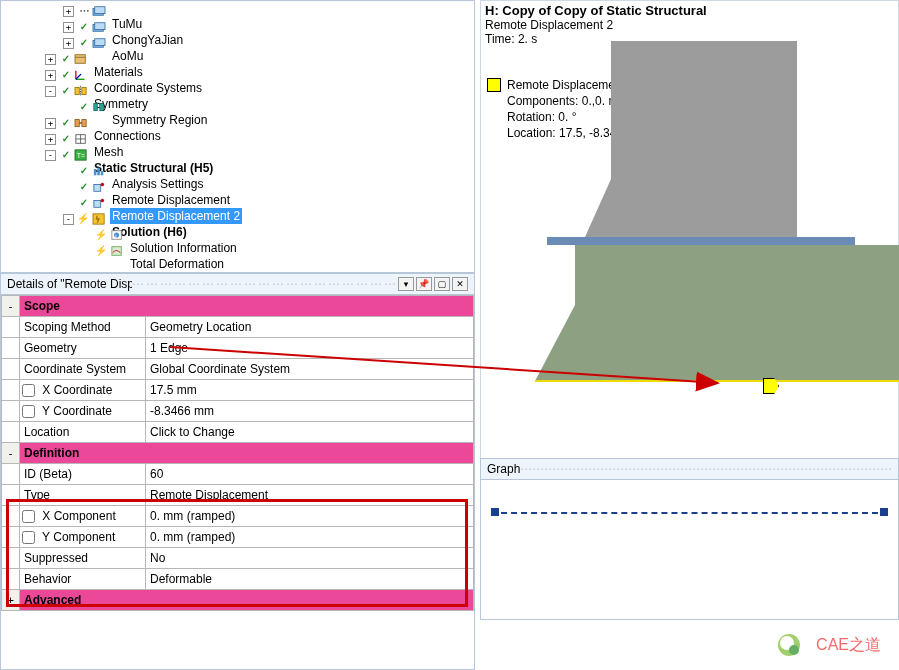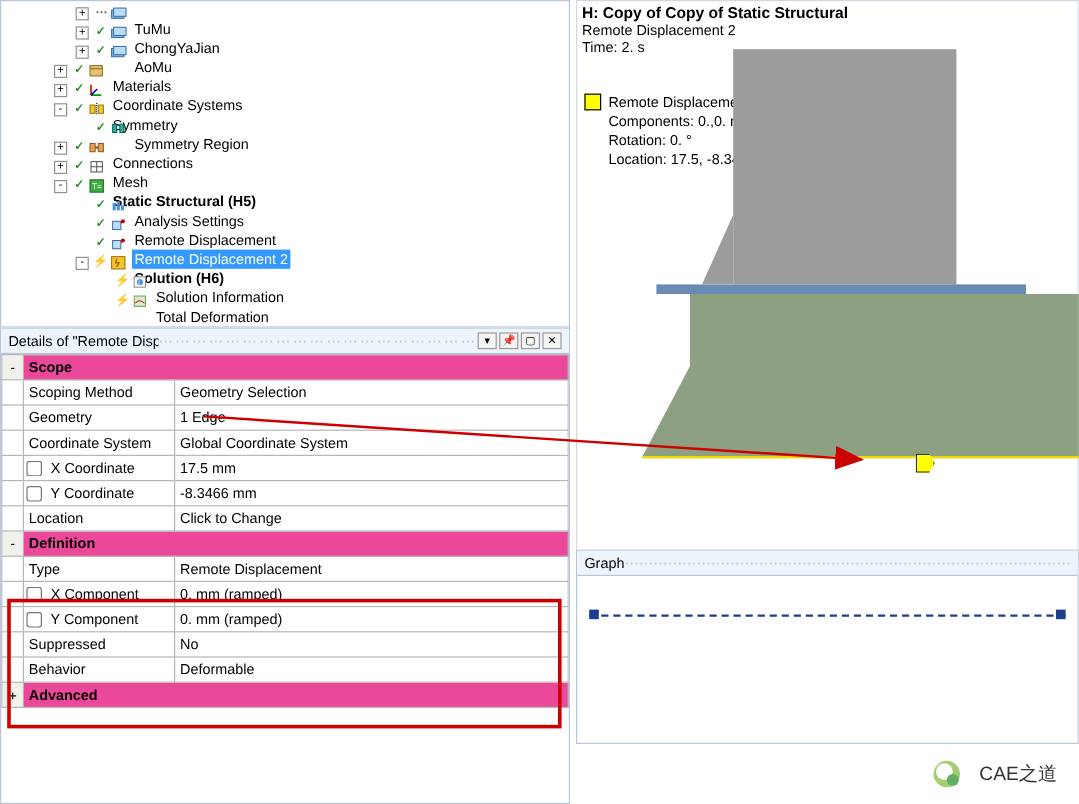--- a/index.html
+++ b/index.html
@@ -61,21 +61,21 @@
 .arrow svg { overflow:visible; }
 
 .graph-pane { position:absolute; left:480px; top:458px; right:0; bottom:50px; background:#fff; border:1px solid #b7c7d9; }
 .graph-title { background:#eef4fb; padding:3px 6px; border-bottom:1px solid #b7c7d9; display:flex; align-items:center; }
 .graph-title span.g { flex:none; }
 .graph-title .dots { flex:1; overflow:hidden; color:#b7c7d9; }
 .graph-body { position:relative; height:calc(100% - 22px); }
 .gb-line { position:absolute; left:10px; right:10px; top:32px; border-top:2px dashed #1b3f8c; }
 .gb-sq { position:absolute; width:8px; height:8px; background:#1b3f8c; top:28px; }
 
-.watermark { position:absolute; right:18px; bottom:14px; display:flex; align-items:center; gap:16px; color:#000000; font-size:16px; opacity:.8; }
+.watermark { position:absolute; right:18px; bottom:14px; display:flex; align-items:center; gap:16px; color:#ef4444; font-size:16px; opacity:.8; }
 .watermark .wicon { width:22px; height:22px; border-radius:50%; background:#8bc34a; position:relative; }
 .watermark .wicon::before { content:""; position:absolute; width:14px; height:14px; border-radius:50%; background:#fff; left:2px; top:2px; }
 .watermark .wicon::after { content:""; position:absolute; width:10px; height:10px; border-radius:50%; background:#3f9b3f; right:1px; bottom:1px; }
 </style>
 </head>
 <body>
 
 <div class="outline-pane">
   <div class="tree" id="tree">
       <ul>
@@ -318,21 +318,21 @@
           <col>
         </colgroup>
       <tbody id="pgBody">
           <tr class="group">
             <td class="toggle">-</td>
             <td class="glabel" colspan="2">Scope</td>
           </tr>
           <tr class="prop">
             <td class="toggle"></td>
             <td class="plabel">Scoping Method</td>
-            <td class="pval">Geometry Selection</td>
+            <td class="pval">Geometry Location</td>
           </tr>
           <tr class="prop">
             <td class="toggle"></td>
             <td class="plabel">Geometry</td>
             <td class="pval">1 Edge</td>
           </tr>
           <tr class="prop">
             <td class="toggle"></td>
             <td class="plabel">Coordinate System</td>
             <td class="pval">Global Coordinate System</td>
@@ -348,20 +348,25 @@
             <td class="pval">-8.3466 mm</td>
           </tr>
           <tr class="prop">
             <td class="toggle"></td>
             <td class="plabel">Location</td>
             <td class="pval">Click to Change</td>
           </tr>
           <tr class="group">
             <td class="toggle">-</td>
             <td class="glabel" colspan="2">Definition</td>
+          </tr>
+          <tr class="prop">
+            <td class="toggle"></td>
+            <td class="plabel">ID (Beta)</td>
+            <td class="pval">60</td>
           </tr>
           <tr class="prop">
             <td class="toggle"></td>
             <td class="plabel">Type</td>
             <td class="pval">Remote Displacement</td>
           </tr>
           <tr class="prop">
             <td class="toggle"></td>
             <td class="plabel cb"><input type="checkbox" style=""> X Component</td>
             <td class="pval">0. mm  (ramped)</td>

